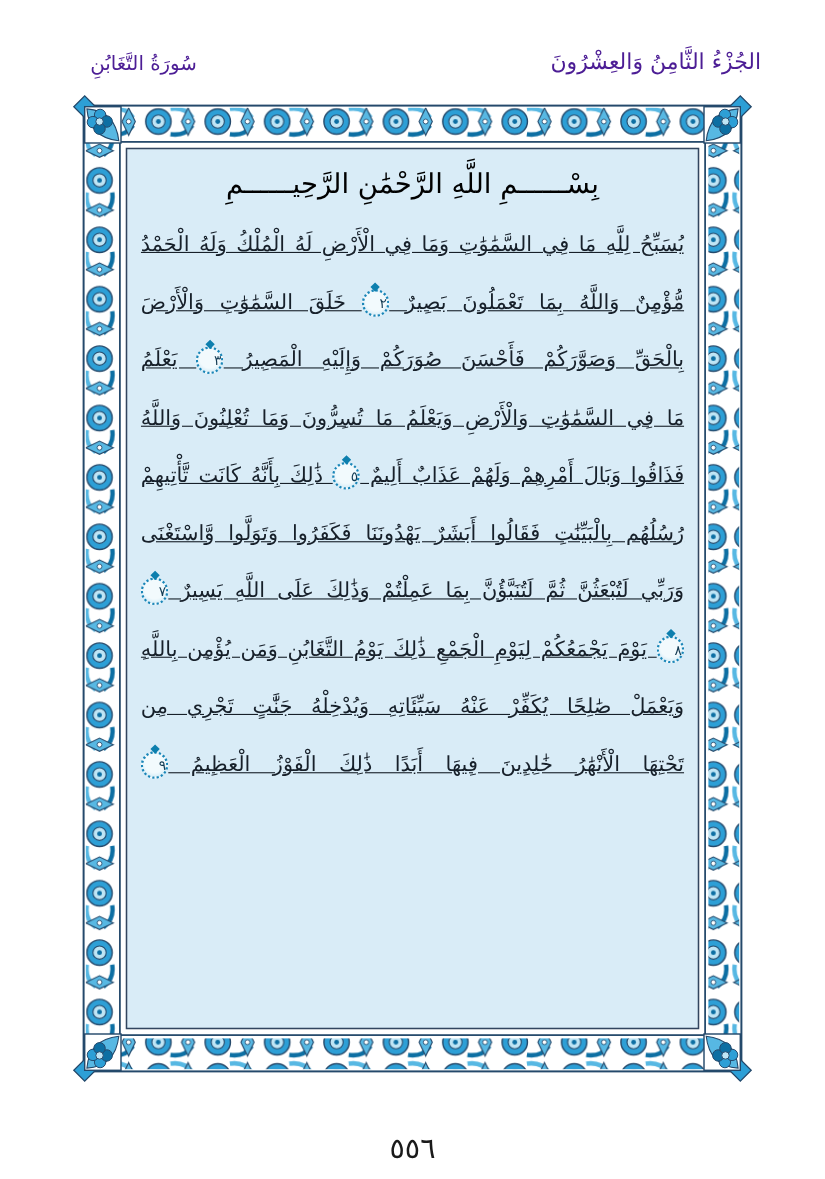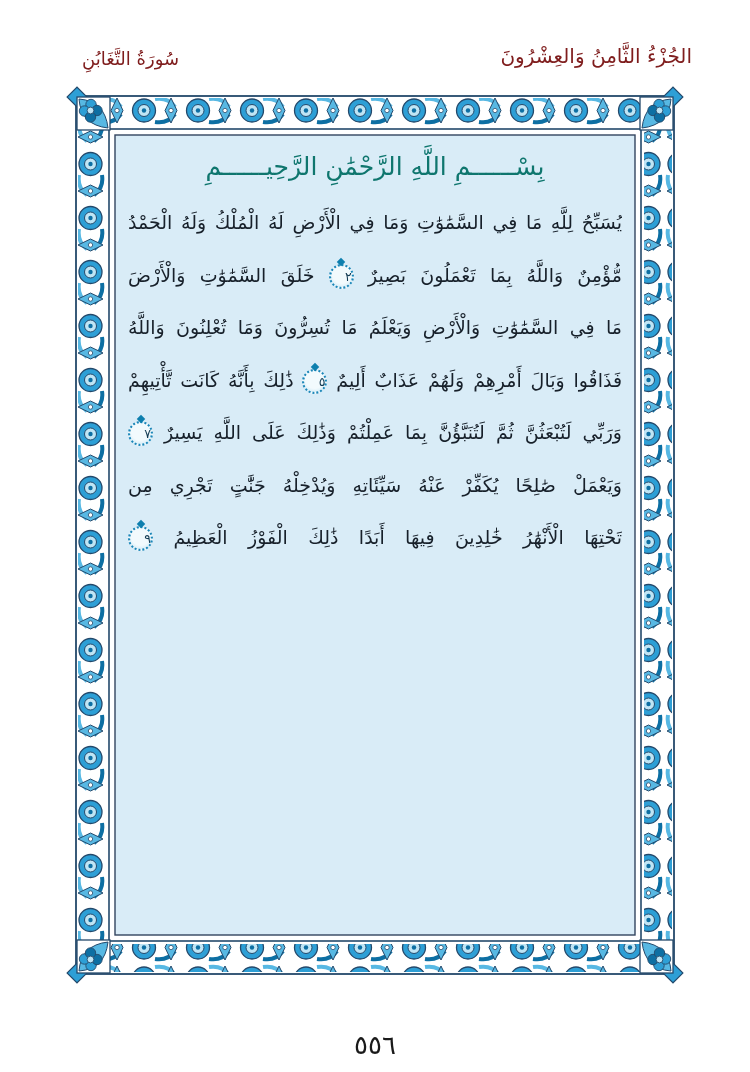--- a/index.html
+++ b/index.html
@@ -1,35 +1,35 @@
 <!DOCTYPE html>
 <html lang="ar"><head>
 <meta charset="utf-8">
 <style>
   html,body{margin:0;padding:0;}
   body{
     width:750px;height:1072px;position:relative;background:#ffffff;
     font-family:"DejaVu Sans",sans-serif;overflow:hidden;
   }
-  .hdr{position:absolute;color:#7f1d1d;font-size:20px;direction:rtl;white-space:nowrap;}
+  .hdr{position:absolute;color:#4c1d95;font-size:20px;direction:rtl;white-space:nowrap;}
   #surah-header{left:82px;top:48px;font-size:18px;}
   #juz-header{right:58px;top:44px;font-size:20px;}
   #frame-wrap{position:absolute;left:75px;top:95px;width:600px;height:880px;}
   #frame-wrap svg{overflow:visible;display:block;}
   #text-area{
     position:absolute;left:118px;top:138px;width:514px;height:794px;
     background:#d9ecf7;box-sizing:border-box;padding:0 10px;direction:rtl;
   }
   .bismillah{
-    height:58px;line-height:58px;text-align:center;font-size:25px;color:#0f766e;
+    height:58px;line-height:58px;text-align:center;font-size:25px;color:#000000;
     white-space:nowrap;overflow:hidden;
   }
   .qline{
     height:52.5px;line-height:52.5px;font-size:19px;color:#17202a;
-    text-align:justify;text-align-last:justify;overflow:hidden;
+    text-align:justify;text-align-last:justify;overflow:hidden;text-decoration:underline;
   }
   .ayah{
     display:inline-block;width:25px;height:25px;border-radius:50%;
     background:radial-gradient(circle at 50% 40%,#f2fafd 0 55%,#bfe2f2 100%);
     border:2px dotted #1b86b8;box-sizing:border-box;
     color:#123a52;font-size:12.5px;line-height:21px;text-align:center;
     vertical-align:middle;position:relative;
   }
   .ayah::before{
     content:"";position:absolute;top:-7px;left:50%;margin-left:-3px;
@@ -94,20 +94,23 @@
     <use href="#cornerM" transform="translate(600,0) scale(-1,1)"></use>
     <use href="#cornerM" transform="translate(0,880) scale(1,-1)"></use>
     <use href="#cornerM" transform="translate(600,880) scale(-1,-1)"></use>
   </svg>
 </div>
 
 <div id="text-area">
   <div class="bismillah">بِسْــــــمِ اللَّهِ الرَّحْمَٰنِ الرَّحِيــــــمِ</div>
   <div class="qline">يُسَبِّحُ لِلَّهِ مَا فِي السَّمَٰوَٰتِ وَمَا فِي الْأَرْضِ لَهُ الْمُلْكُ وَلَهُ الْحَمْدُ</div>
   <div class="qline">مُّؤْمِنٌ وَاللَّهُ بِمَا تَعْمَلُونَ بَصِيرٌ <span class="ayah">٢</span> خَلَقَ السَّمَٰوَٰتِ وَالْأَرْضَ</div>
+  <div class="qline">بِالْحَقِّ وَصَوَّرَكُمْ فَأَحْسَنَ صُوَرَكُمْ وَإِلَيْهِ الْمَصِيرُ <span class="ayah">٣</span> يَعْلَمُ</div>
   <div class="qline">مَا فِي السَّمَٰوَٰتِ وَالْأَرْضِ وَيَعْلَمُ مَا تُسِرُّونَ وَمَا تُعْلِنُونَ وَاللَّهُ</div>
   <div class="qline">فَذَاقُوا وَبَالَ أَمْرِهِمْ وَلَهُمْ عَذَابٌ أَلِيمٌ <span class="ayah">٥</span> ذَٰلِكَ بِأَنَّهُ كَانَت تَّأْتِيهِمْ</div>
+  <div class="qline">رُسُلُهُم بِالْبَيِّنَٰتِ فَقَالُوا أَبَشَرٌ يَهْدُونَنَا فَكَفَرُوا وَتَوَلَّوا وَّاسْتَغْنَى</div>
   <div class="qline">وَرَبِّي لَتُبْعَثُنَّ ثُمَّ لَتُنَبَّؤُنَّ بِمَا عَمِلْتُمْ وَذَٰلِكَ عَلَى اللَّهِ يَسِيرٌ <span class="ayah">٧</span> </div>
+  <div class="qline"><span class="ayah">٨</span> يَوْمَ يَجْمَعُكُمْ لِيَوْمِ الْجَمْعِ ذَٰلِكَ يَوْمُ التَّغَابُنِ وَمَن يُؤْمِن بِاللَّهِ</div>
   <div class="qline">وَيَعْمَلْ صَٰلِحًا يُكَفِّرْ عَنْهُ سَيِّئَاتِهِ وَيُدْخِلْهُ جَنَّٰتٍ تَجْرِي مِن</div>
   <div class="qline">تَحْتِهَا الْأَنْهَٰرُ خَٰلِدِينَ فِيهَا أَبَدًا ذَٰلِكَ الْفَوْزُ الْعَظِيمُ <span class="ayah">٩</span> </div>
 </div>
 
 <div id="page-number">٥٥٦</div>
 
 </body></html>

